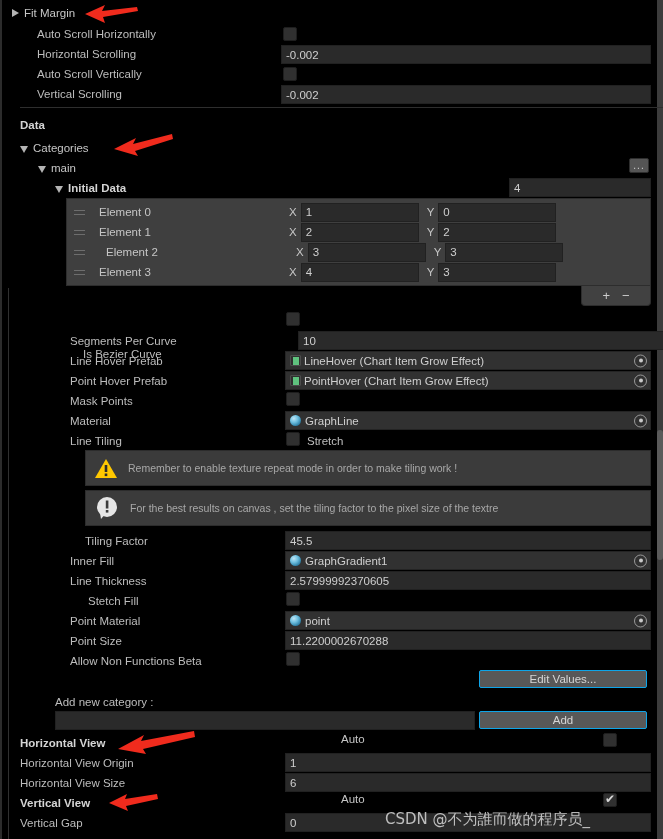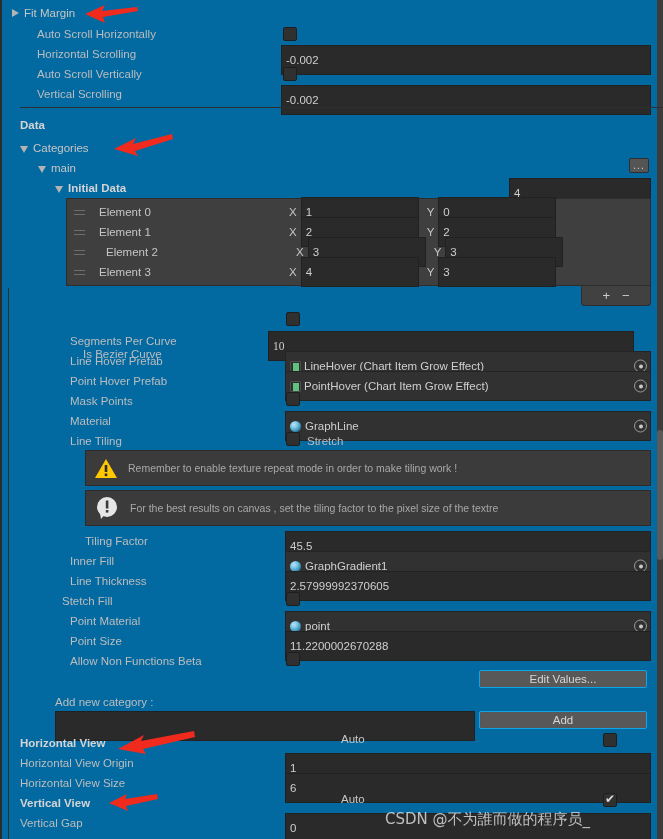--- a/index.html
+++ b/index.html
@@ -4,38 +4,38 @@
 <style>
   * { box-sizing: border-box; margin: 0; padding: 0; }
   html, body {
     width: 663px; height: 839px;
     background: #383838;
     font-family: "Liberation Sans", sans-serif;
     font-size: 11.5px;
     color: #c4c4c4;
     overflow: hidden;
   }
-  .inspector { position: relative; width: 663px; height: 839px; background: #0369a1; }
+  .inspector { position: relative; width: 663px; height: 839px; background: #000000; }
 
   .left-rule { position:absolute; left:0; top:0; width:2px; height:839px; background:#2c2c2c; }
   .left-rule2 { position:absolute; left:8px; top:288px; width:1px; height:551px; background:#303030; }
 
   .scroll-track { position:absolute; right:0; top:0; width:6px; height:839px; background:#3c3c3c; }
   .scroll-thumb { position:absolute; right:0; top:430px; width:6px; height:130px; background:#5a5a5a; border-radius:3px; }
 
   
   .row { position: relative; height: 20px; display: flex; align-items: center; }
   .label { color: #c6c6c6; white-space: nowrap; }
   .label.bold { font-weight: bold; color: #d4d4d4; }
   .label.dim { color: #bdbdbd; }
 
   .field {
     background: #2a2a2a;
     border: 1px solid #212121;
-    height: 30px;
+    height: 19px;
     color: #cfcfcf;
     display: flex; align-items: center;
     padding: 0 4px;
     font-size: 11.5px;
     overflow: hidden; white-space: nowrap;
   }
   .field.obj { background:#313131; border:1px solid #242424; }
 
   .checkbox {
     width: 14px; height: 14px;
@@ -273,21 +273,21 @@
   </div>
 
   <div class="row" style="position:absolute; left:83px; top:311px;margin-top:33px;">
     <span class="label dim">Is Bezier Curve</span>
   </div>
   <div class="checkbox" style="position:absolute; left:286px; top:312px;"></div>
 
   <div class="row" style="position:absolute; left:70px; top:331px;">
     <span class="label dim">Segments Per Curve</span>
   </div>
-  <div class="field" style="position:absolute; left:268px; top:331px; width:366px;font-family:Liberation Serif, serif;">10</div>
+  <div class="field" style="position:absolute; left:298px; top:331px; width:366px;">10</div>
 
   <div class="row" style="position:absolute; left:70px; top:351px;">
     <span class="label dim">Line Hover Prefab</span>
   </div>
   <div class="field obj" style="position:absolute; left:285px; top:351px; width:366px;">
     <span class="icon-prefab"></span>
     <span>LineHover (Chart Item Grow Effect)</span>
     <span class="icon-picker"></span>
   </div>
 
@@ -357,21 +357,21 @@
     <span class="icon-sphere"></span>
     <span>GraphGradient1</span>
     <span class="icon-picker"></span>
   </div>
 
   <div class="row" style="position:absolute; left:70px; top:571px;">
     <span class="label dim">Line Thickness</span>
   </div>
   <div class="field" style="position:absolute; left:285px; top:571px; width:366px;">2.57999992370605</div>
 
-  <div class="row" style="position:absolute; left:62px; top:591px;">
+  <div class="row" style="position:absolute; left:88px; top:591px;">
     <span class="label dim">Stetch Fill</span>
   </div>
   <div class="checkbox" style="position:absolute; left:286px; top:592px;"></div>
 
   <div class="row" style="position:absolute; left:70px; top:611px;">
     <span class="label dim">Point Material</span>
   </div>
   <div class="field obj" style="position:absolute; left:285px; top:611px; width:366px;">
     <span class="icon-sphere"></span>
     <span>point</span>

